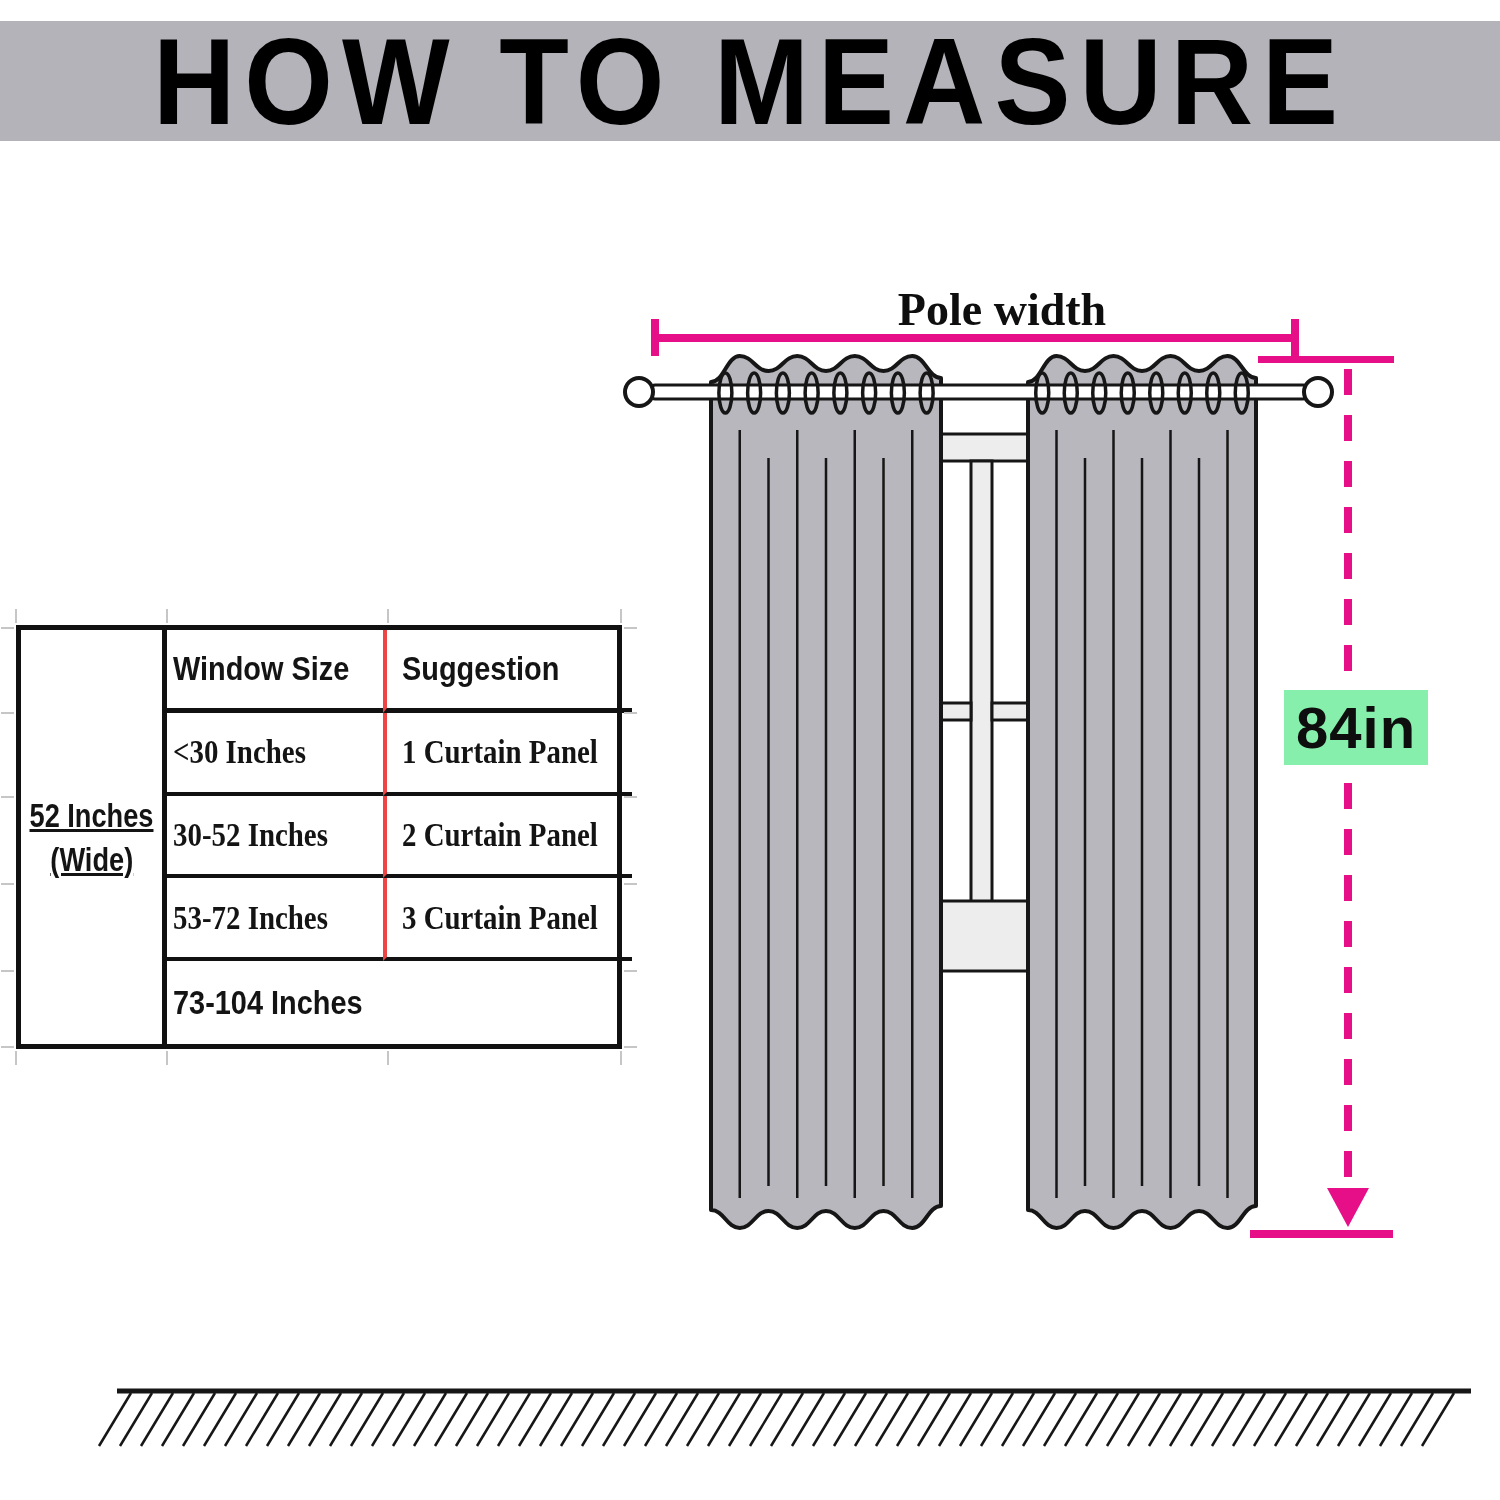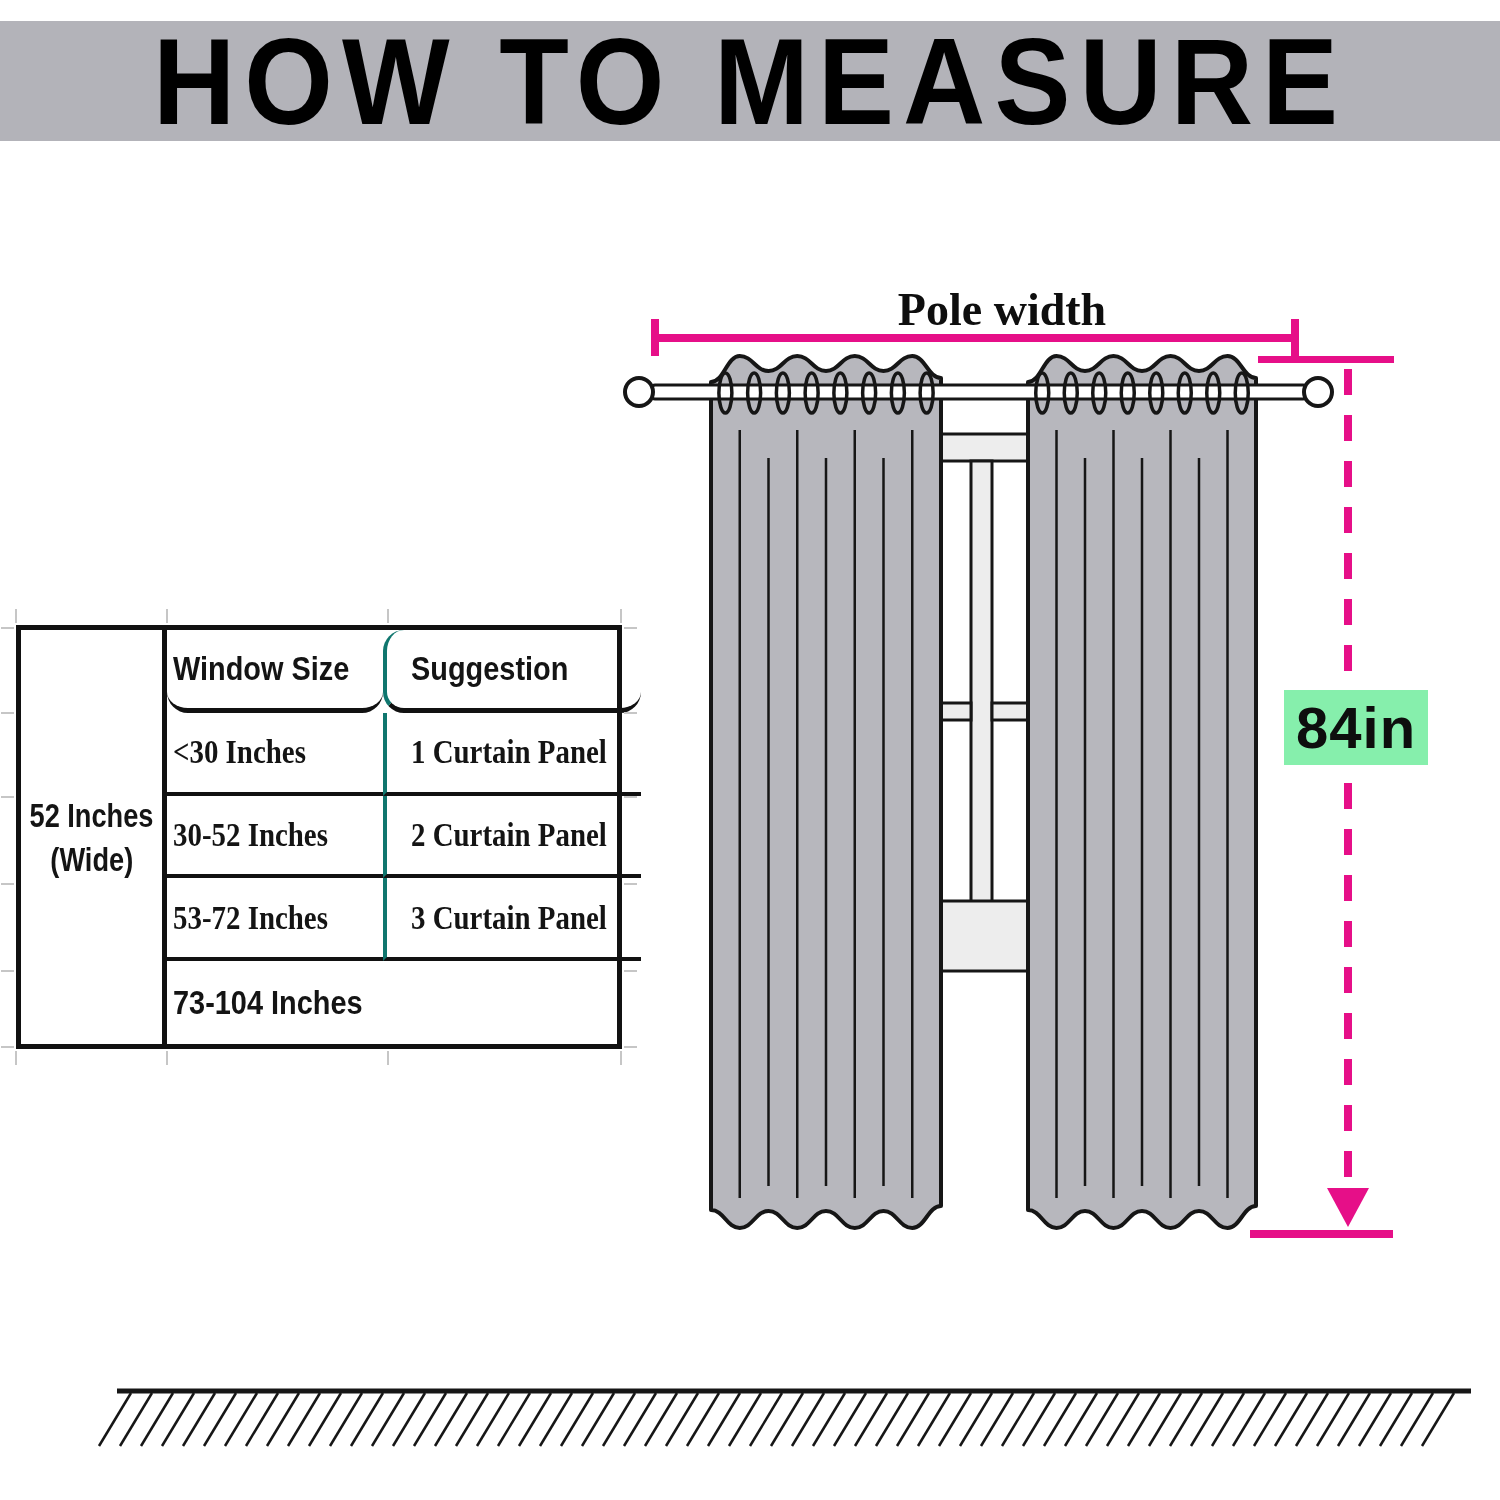--- a/index.html
+++ b/index.html
@@ -19,25 +19,25 @@
     font-weight:700;font-size:114px;letter-spacing:9px;color:#000;
     transform:scaleY(1.08);white-space:nowrap;
   }
   
   .size-table{
     position:absolute;left:16px;top:625px;width:606px;height:424px;
     border:5px solid #111;background:#fff;z-index:2;box-sizing:border-box;
   }
   .tgrid{display:grid;width:100%;height:100%;grid-template-columns:146px 216px 1fr;grid-template-rows:repeat(5,1fr);}
   .cell{display:flex;align-items:center;box-sizing:border-box;color:#141414;font-weight:700;font-size:34px;overflow:visible;}
-  .merged{grid-row:1/6;border-right:5px solid #111;flex-direction:column;justify-content:center;text-align:center;}
+  .merged{grid-row:1/6;border-right:5px solid #111;flex-direction:column;justify-content:center;text-align:center;text-decoration:underline;}
   .merged .ln{transform:scaleX(.8);line-height:1.3;white-space:nowrap;}
   .c2{padding-left:6px;}
-  .c3{border-left:4px solid #0f766e;padding-left:24px;}
-  .head{border-bottom:5px solid #111;border-radius:21px;}
+  .c3{border-left:4px solid #ef4444;padding-left:15px;}
+  .head{border-bottom:5px solid #111;}
   .rb{border-bottom:4px solid #111;font-family:Liberation Serif, serif;}
   .tx{transform:scaleX(.85);transform-origin:left center;white-space:nowrap;}
   .tick{position:absolute;background:#c6c6c6;z-index:2;}
   
   .pole-label{
     position:absolute;z-index:3;left:822px;top:283px;width:360px;text-align:center;
     font-family:Liberation Serif, serif;font-weight:700;font-size:46px;color:#0e0e0e;
   }
   .height-label{
     position:absolute;z-index:3;left:1284px;top:690px;

